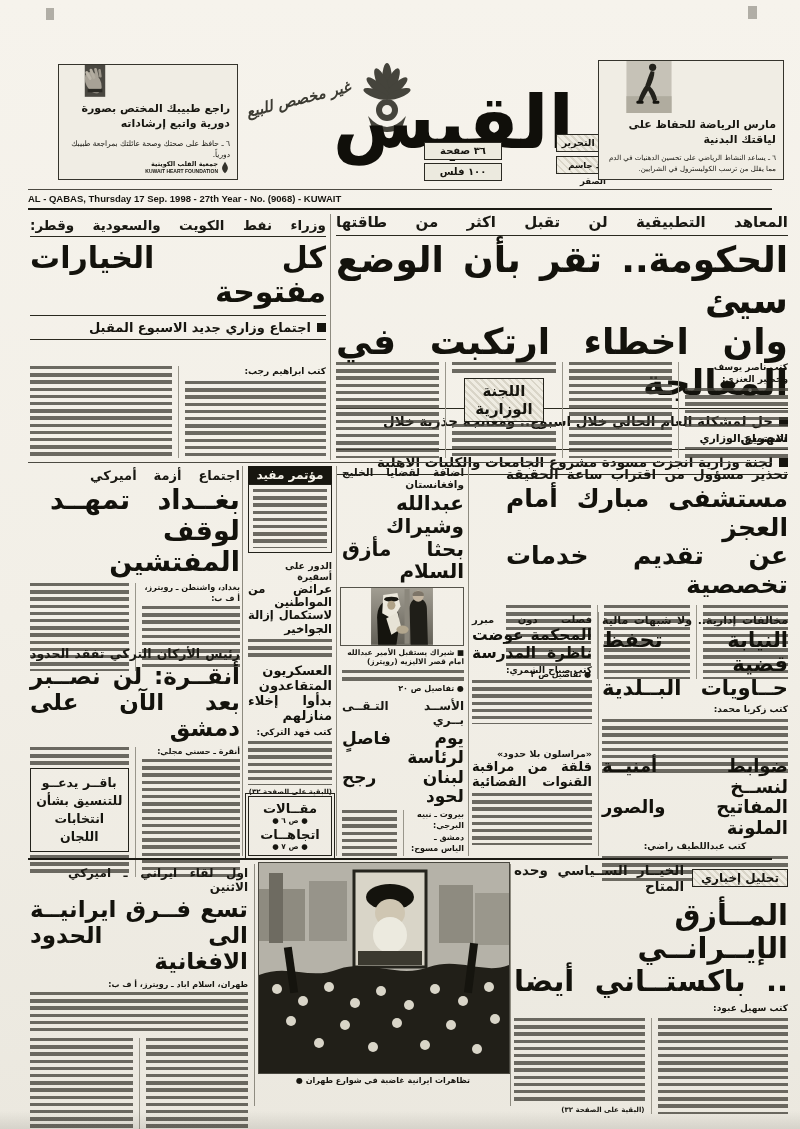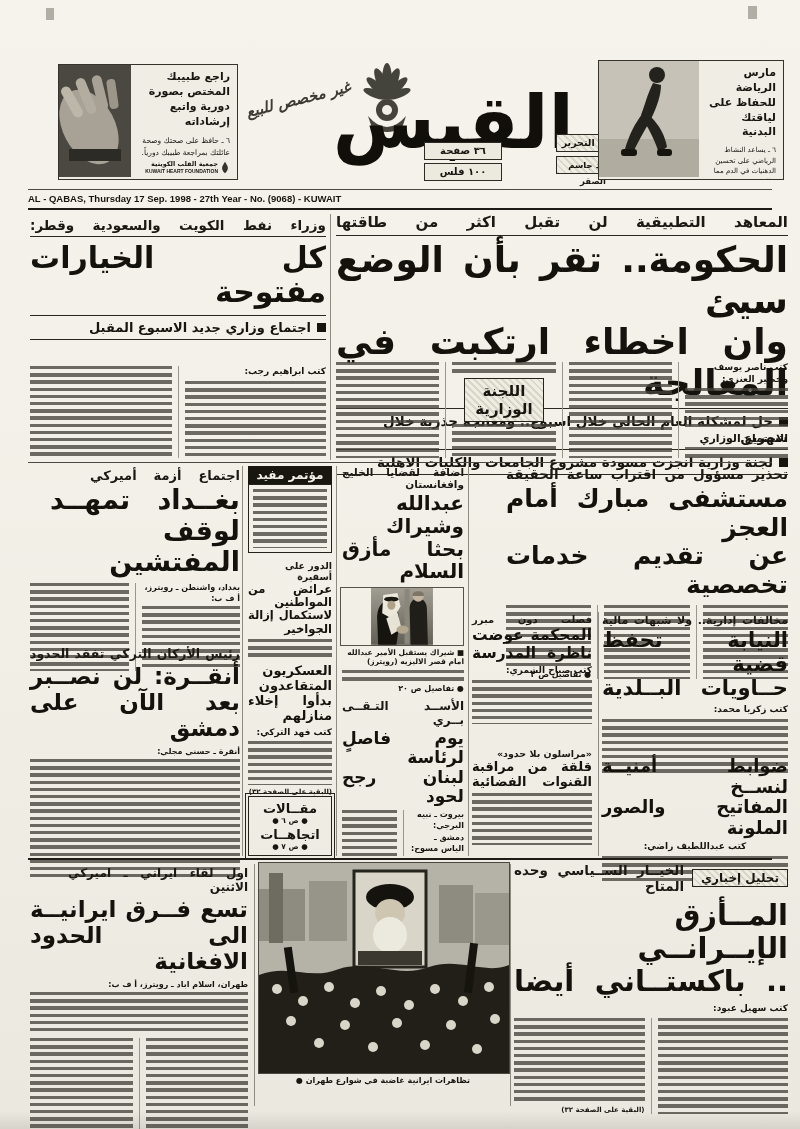--- a/index.html
+++ b/index.html
@@ -18,21 +18,21 @@
   .vrule{background:#8e8b80;width:1px;}
   .greek{background-image:repeating-linear-gradient(#45433b 0px,#45433b 3.4px,rgba(0,0,0,0) 3.4px,rgba(0,0,0,0) 7.2px);opacity:.78;}
   .cols{display:flex;direction:rtl;}
   .cols .c{flex:1;min-width:0;display:flex;flex-direction:column;}
   .cols .c+.c{border-right:1px solid #99968b;margin-right:6px;padding-right:6px;}
   .byline{font-weight:bold;font-size:9px;line-height:1.3;margin-bottom:3px;}
   .dl{font-weight:bold;font-size:8px;line-height:1.3;margin-bottom:2px;}
   .tag{font-weight:bold;font-size:8px;margin-top:3px;}
   .sq{display:inline-block;width:9px;height:9px;background:#15140e;margin-left:6px;}
   .badgebox{border:1px solid #2b2a23;background:#eceadf;font-weight:bold;text-align:center;}
-  .adbox{border:1px solid #35342c;background:#f0ede4;display:flex;overflow:hidden;}
+  .adbox{border:1px solid #35342c;background:#f0ede4;display:flex;overflow:hidden;flex-direction:column;}
   .adtxt{font-weight:bold;}
   .orgrow{display:flex;align-items:center;justify-content:flex-start;gap:2px;direction:rtl;}
   .hatch{background:repeating-linear-gradient(45deg,#d9d5c8 0 2px,#efece2 2px 5px);}
   .boxed{border:1.5px solid #23221b;}
   .capt{font-weight:bold;font-size:7.5px;line-height:1.25;}
 </style>
 </head>
 <body>
 
 <div id="paper">
@@ -180,20 +180,29 @@
     </div>
   </div>
 
   <div class="abs ar" style="left:30px;top:646px;width:210px;">
     <div class="kick jl" style="font-size:12.5px;">رئيس الأركان التركي تفقد الحدود</div>
     <div class="hl jl" style="font-size:23px;margin-top:2px;">أنقــرة: لن نصــبر</div>
     <div class="hl jl" style="font-size:23px;">بعد الآن على دمشق</div>
     <div class="cols" style="height:130px;margin-top:5px;">
       <div class="c">
         <div class="dl">أنقرة ـ حسني مجلي:</div>
+        <div class="greek" style="flex:1;"></div>
+      </div>
+      <div class="c">
+        <div class="greek" style="height:18px;"></div>
+        <div class="boxed ar ctr" style="padding:5px 3px;margin:3px 0;font-size:12.5px;font-weight:bold;line-height:1.45;">
+          <div>باقــر يدعــو</div>
+          <div>للتنسيق بشأن</div>
+          <div>انتخابات اللجان</div>
+        </div>
         <div class="greek" style="flex:1;"></div>
       </div>
     </div>
   </div>
 
   <div class="abs ar" style="left:248px;top:466px;width:84px;height:390px;display:flex;flex-direction:column;">
     <div style="background:#17160f;color:#f4f1e8;font-size:12px;font-weight:bold;text-align:center;padding:2px 0;">مؤتمر مفيد</div>
     <div class="boxed" style="height:76px;padding:4px;">
         <div class="greek" style="height:100%;"></div>
       </div>

